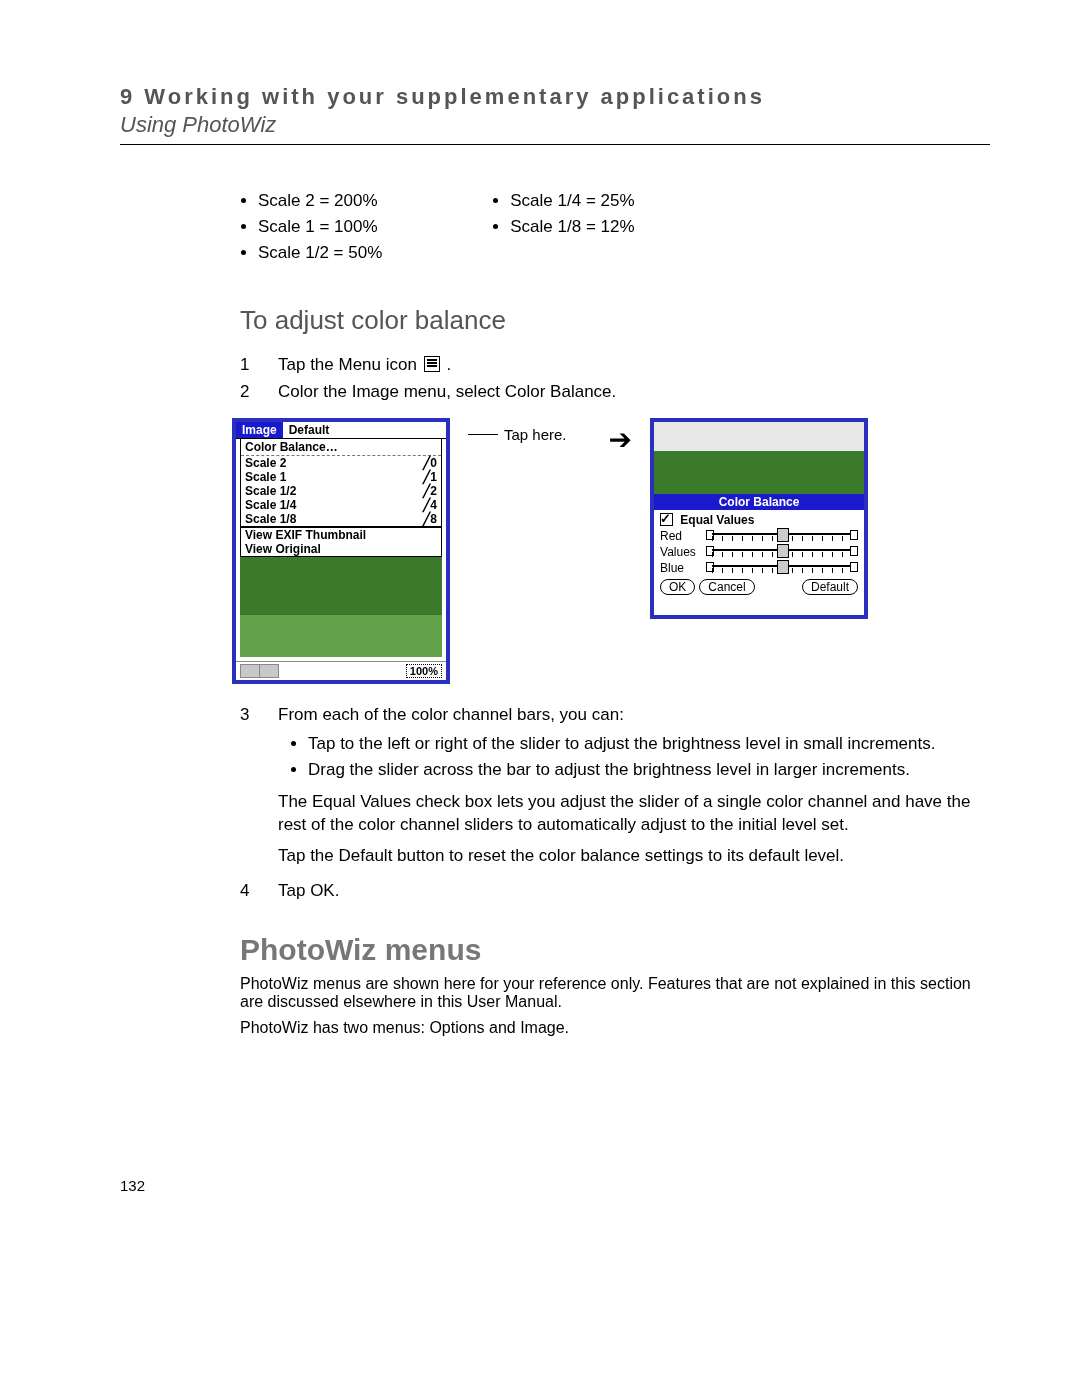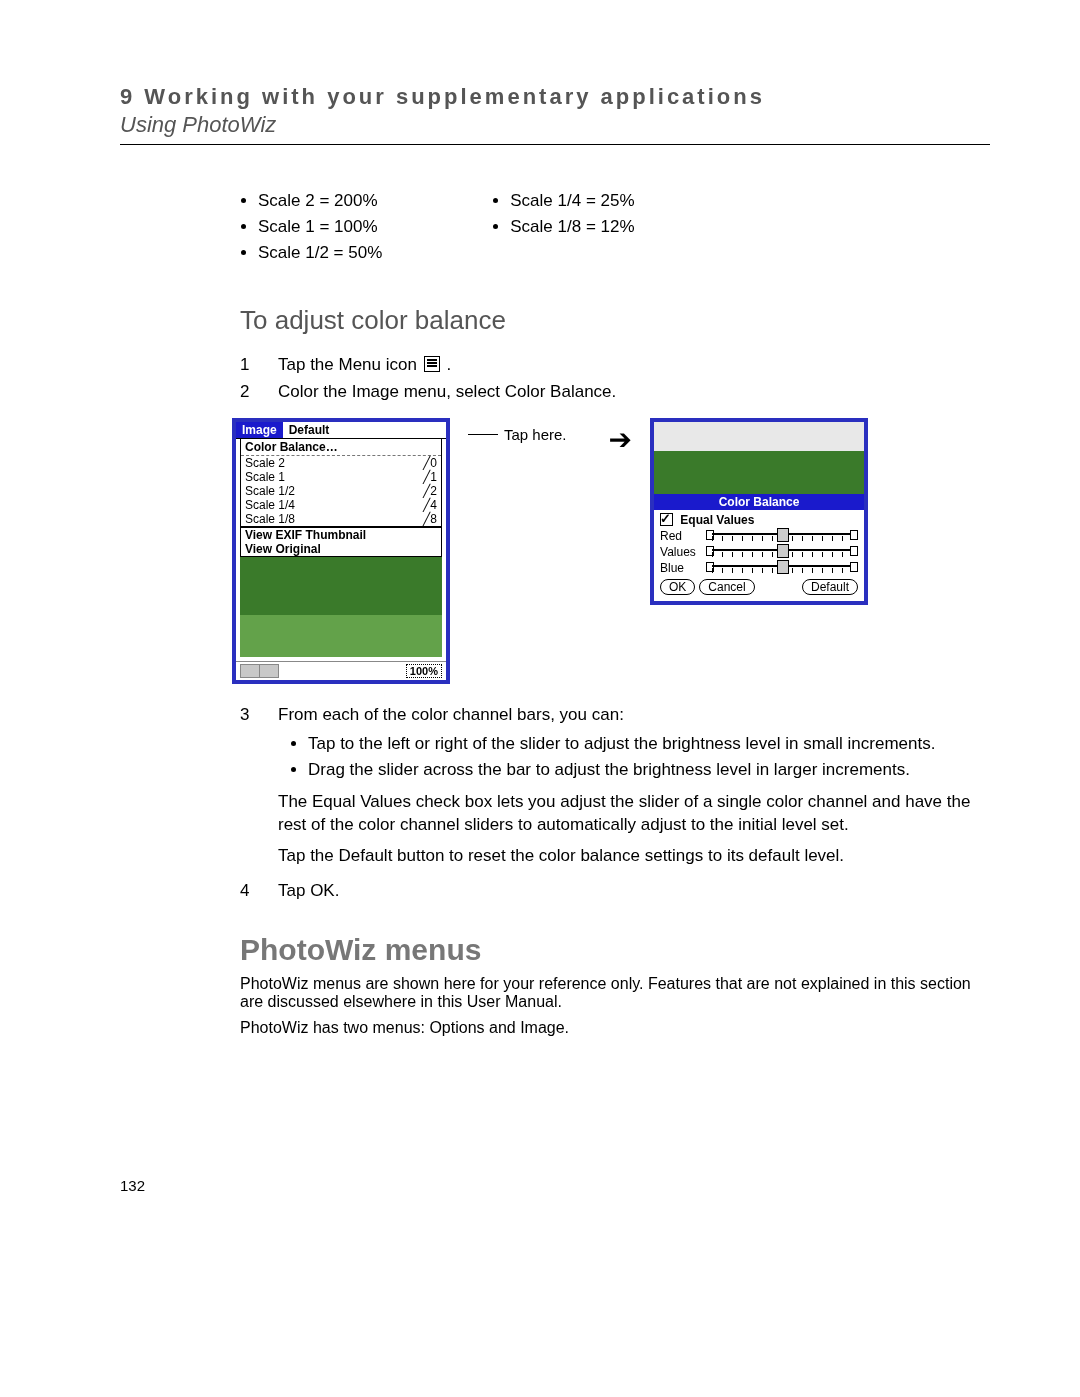--- a/index.html
+++ b/index.html
@@ -123,21 +123,21 @@
   }
   .dropdown .group-title {
     padding: 1px 4px;
     font-weight: bold;
     border-bottom: 1px dashed #777;
   }
   .dropdown .row {
     display: flex;
     justify-content: space-between;
     padding: 0 4px;
-    font-weight: normal;
+    font-weight: bold;
     text-align: right;
   }
   .dropdown .row.last { border-bottom: 1px solid #000; }
   .dropdown .foot {
     padding: 0 4px;
     font-weight: bold;
     border-top: 1px solid #000;
   }
   .photo-area {
     height: 100px;
@@ -201,21 +201,21 @@
     background: linear-gradient(#e8e8e8 0 40%, #3a7a2a 40% 100%);
   }
   .d2-title {
     background: #1a1acc;
     color: #fff;
     font-weight: bold;
     text-align: center;
     padding: 1px 0;
   }
   .d2-body {
-    padding: 3px 6px 6px 6px;
+    padding: 3px 6px 20px 6px;
   }
   .eq-row { font-weight: bold; }
   .checkbox {
     display:inline-block;
     width:11px; height:11px;
     border:1.5px solid #000;
     vertical-align:-2px;
     margin-right:4px;
     position:relative;
   }

